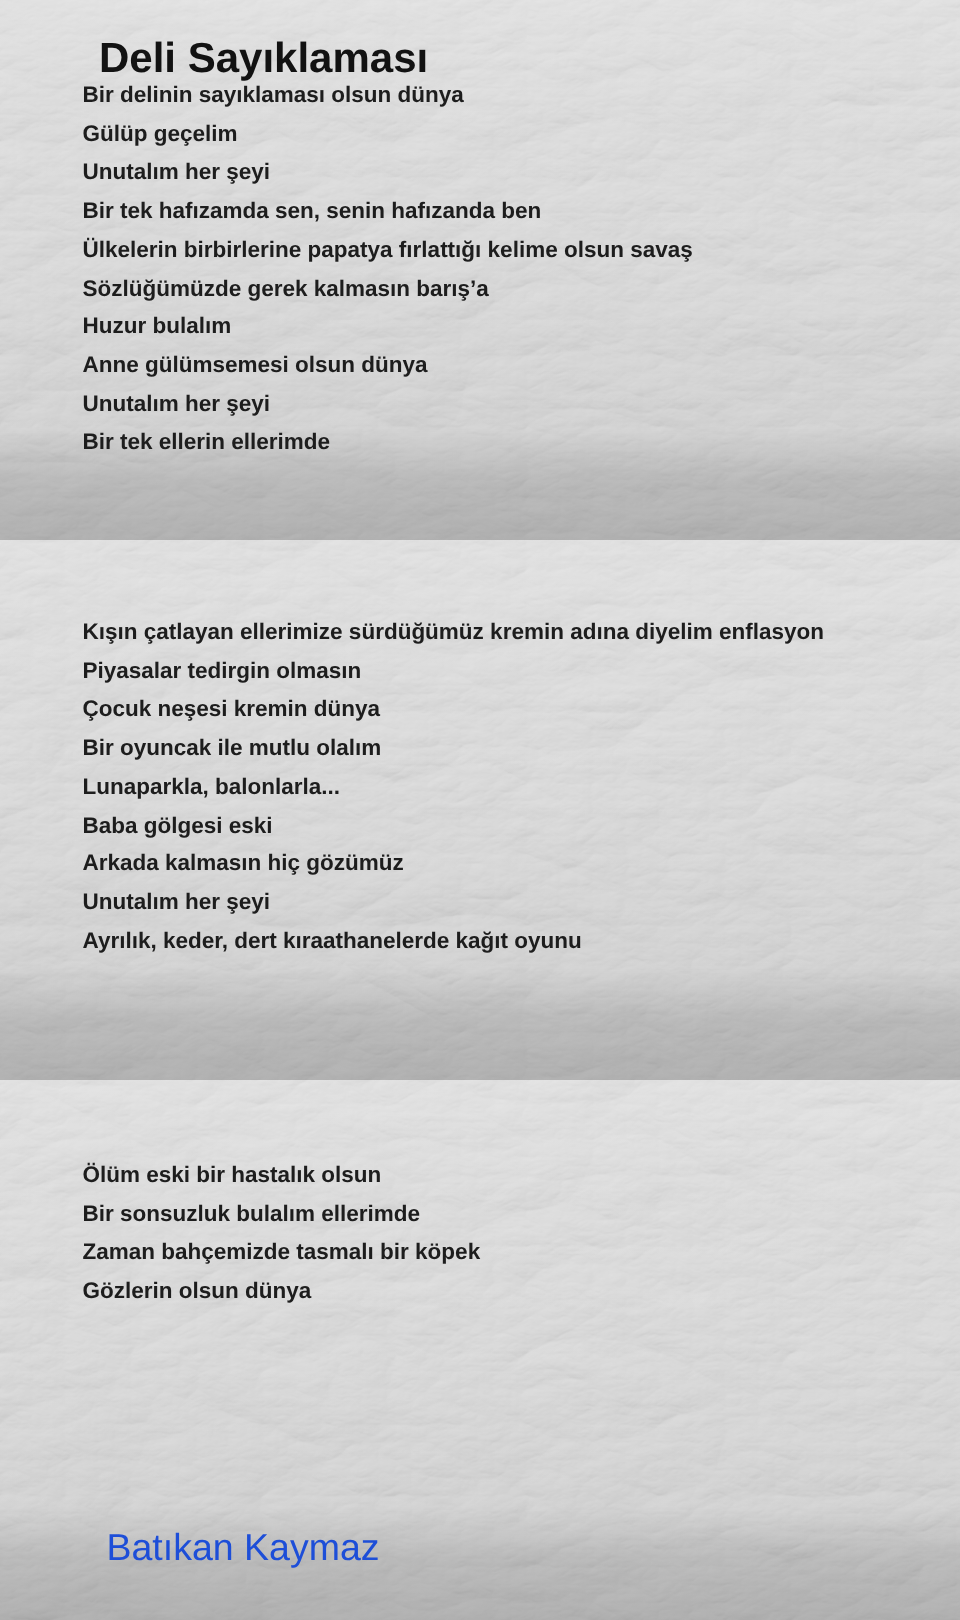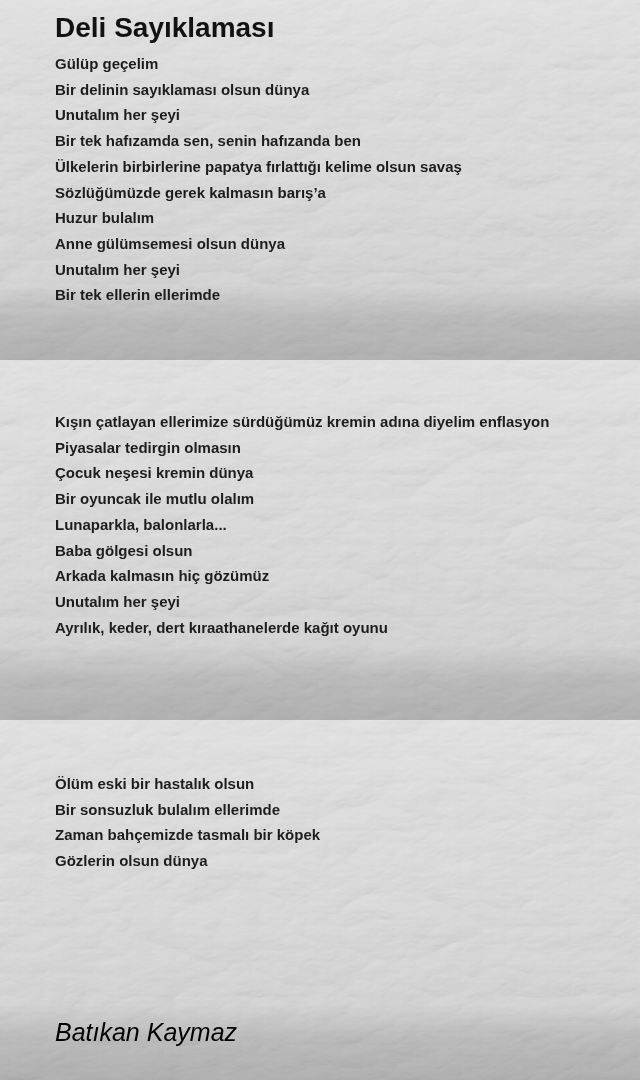--- a/index.html
+++ b/index.html
@@ -39,48 +39,47 @@
   }
   .content {
     position: absolute;
     inset: 0;
     z-index: 2;
   }
   .title {
     position: absolute;
     left: 55px;
     top: 11px;
-    margin: 0;
+    margin: 11px;
     font-size: 28px;
     line-height: 34px;
     font-weight: bold;
     color: #121212;
   }
   .stanza {
     position: absolute;
     left: 55px;
     right: 20px;
     font-size: 15px;
     line-height: 25.7px;
     font-weight: bold;
     color: #1d1d1d;
   }
   .stanza-1 { top: 51px; }
   .stanza-2 { top: 409px; }
   .stanza-3 { top: 771px; }
   .poem-line { white-space: nowrap; }
   .author {
     position: absolute;
-    left: 55px;
+    left: 71px;
     top: 1017px;
     font-size: 25px;
     line-height: 30px;
-    font-style: italic;
     font-weight: normal;
-    color: #000000;
+    color: #1d4ed8;
   }
 </style>
 </head>
 <body>
 
 <div class="page">
 
   <svg class="texture" width="640" height="1080" aria-hidden="true">
     <defs>
       <filter id="plasterCoarse" x="-5%" y="-5%" width="110%" height="110%">
@@ -101,39 +100,39 @@
     <rect x="0" y="0" width="640" height="1080" filter="url(#plasterFine)" opacity="0.14"></rect>
   </svg>
 
   <div class="bands"></div>
 
   <div class="content">
 
     <h1 class="title">Deli Sayıklaması</h1>
 
     <div class="stanza stanza-1">
+      <div class="poem-line">Bir delinin sayıklaması olsun dünya</div>
       <div class="poem-line">Gülüp geçelim</div>
-      <div class="poem-line">Bir delinin sayıklaması olsun dünya</div>
       <div class="poem-line">Unutalım her şeyi</div>
       <div class="poem-line">Bir tek hafızamda sen, senin hafızanda ben</div>
       <div class="poem-line">Ülkelerin birbirlerine papatya fırlattığı kelime olsun savaş</div>
       <div class="poem-line">Sözlüğümüzde gerek kalmasın barış’a</div>
       <div class="poem-line">Huzur bulalım</div>
       <div class="poem-line">Anne gülümsemesi olsun dünya</div>
       <div class="poem-line">Unutalım her şeyi</div>
       <div class="poem-line">Bir tek ellerin ellerimde</div>
     </div>
 
     <div class="stanza stanza-2">
       <div class="poem-line">Kışın çatlayan ellerimize sürdüğümüz kremin adına diyelim enflasyon</div>
       <div class="poem-line">Piyasalar tedirgin olmasın</div>
       <div class="poem-line">Çocuk neşesi kremin dünya</div>
       <div class="poem-line">Bir oyuncak ile mutlu olalım</div>
       <div class="poem-line">Lunaparkla, balonlarla...</div>
-      <div class="poem-line">Baba gölgesi olsun</div>
+      <div class="poem-line">Baba gölgesi eski</div>
       <div class="poem-line">Arkada kalmasın hiç gözümüz</div>
       <div class="poem-line">Unutalım her şeyi</div>
       <div class="poem-line">Ayrılık, keder, dert kıraathanelerde kağıt oyunu</div>
     </div>
 
     <div class="stanza stanza-3">
       <div class="poem-line">Ölüm eski bir hastalık olsun</div>
       <div class="poem-line">Bir sonsuzluk bulalım ellerimde</div>
       <div class="poem-line">Zaman bahçemizde tasmalı bir köpek</div>
       <div class="poem-line">Gözlerin olsun dünya</div>

